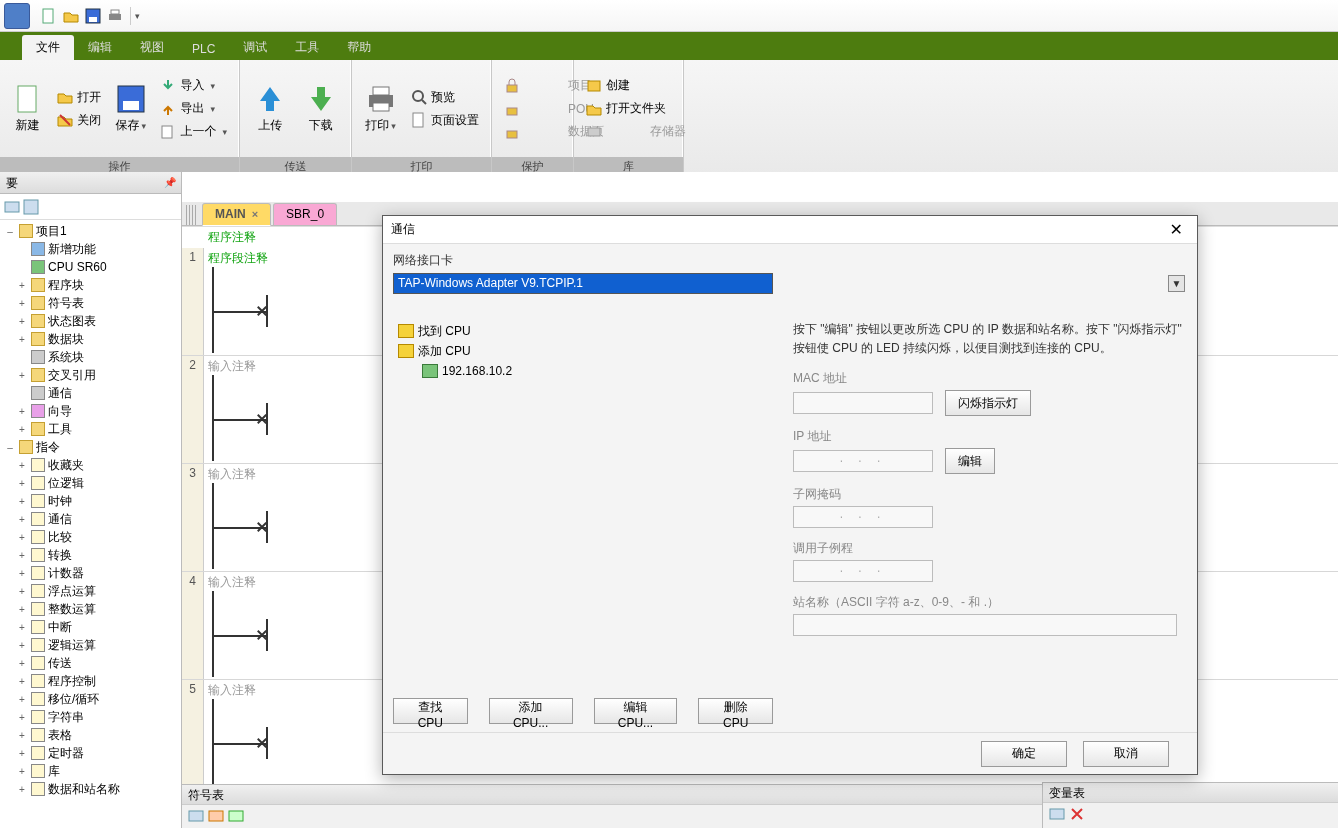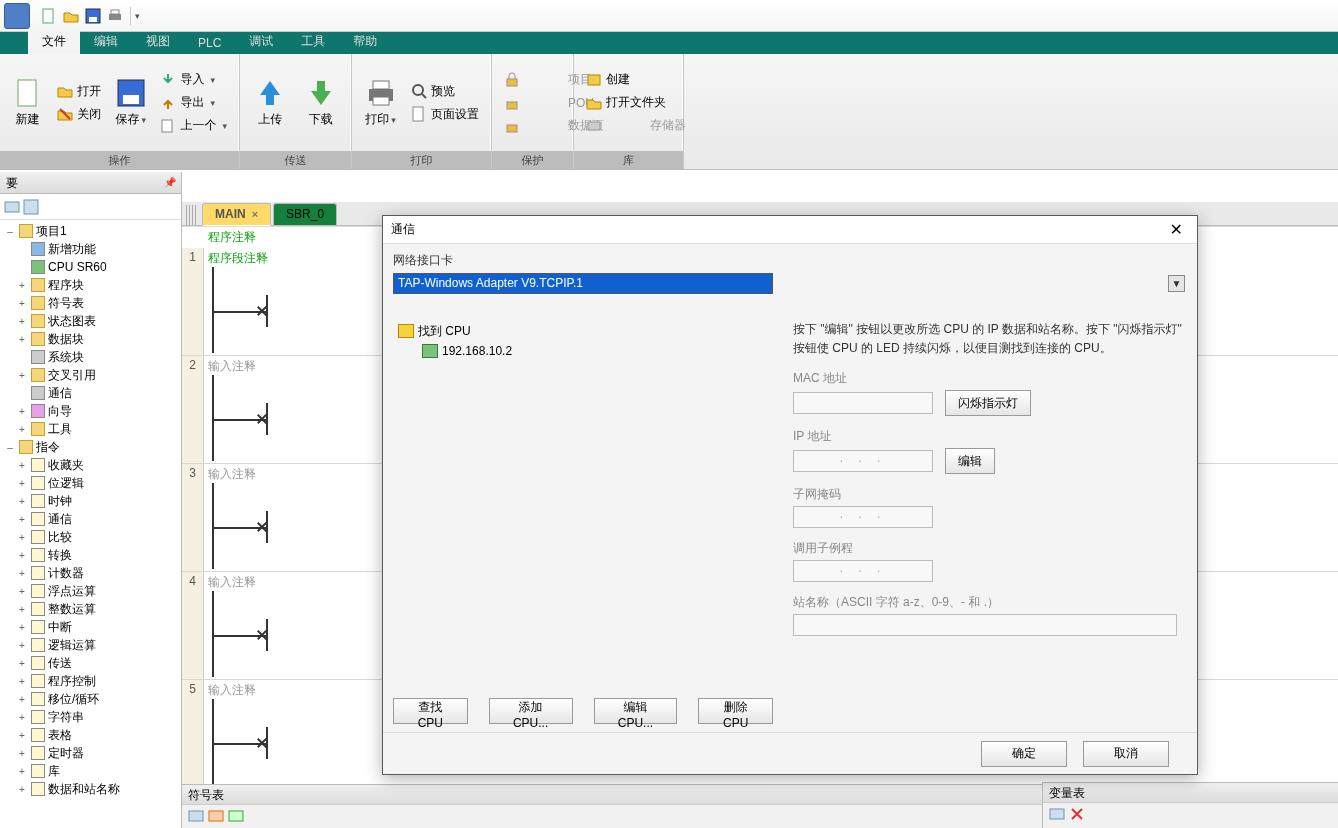--- a/index.html
+++ b/index.html
@@ -5,21 +5,21 @@
 * { margin:0; padding:0; box-sizing:border-box; font-family:"Microsoft YaHei","Segoe UI",sans-serif; font-size:12px; }
 body { width:1338px; height:828px; background:#fff; overflow:hidden; position:relative; }
 
 
 .qat { height:32px; background:linear-gradient(#fff,#f5f5f5); border-bottom:1px solid #ccc; display:flex; align-items:center; padding-left:4px; }
 .qat .icon { width:16px; height:16px; margin:0 3px; display:inline-block; }
 .qat .sep { width:1px; height:18px; background:#ccc; margin:0 4px; }
 .appbtn { width:26px; height:26px; background:#4f7fc8; border-radius:3px; margin-right:8px; border:1px solid #3a5a9a; }
 
 
-.rtabs { height:22px; background:#0f766e; display:flex; align-items:flex-end; padding-left:28px; }
+.rtabs { height:28px; background:#4d7c0f; display:flex; align-items:flex-end; padding-left:22px; }
 .rtab  { color:#ddd; padding:4px 14px; cursor:pointer; }
 .rtab.active { background:#f3f3f3; color:#000; border-radius:3px 3px 0 0; }
 
 
 .ribbon { height:116px; background:linear-gradient(#f6f6f6,#e9e9e9); border-bottom:1px solid #bbb; display:flex; }
 .rgrp { border-right:1px solid #c8c8c8; box-shadow:inset -1px 0 #fff; display:flex; flex-direction:column; }
 .rgrp .body { flex:1; display:flex; align-items:center; padding:4px 8px; gap:6px; }
 .rgrp .lbl  { height:18px; background:#bcbcbc; color:#444; text-align:center; font-size:11px; line-height:18px; }
 .rbtn-big { display:flex; flex-direction:column; align-items:center; width:46px; gap:2px; cursor:pointer; }
 .rbtn-big .ic { width:32px; height:32px; }
@@ -47,21 +47,21 @@
 .tic { width:14px; height:14px; margin:0 3px; display:inline-block; border:1px solid #888; background:#fff8d0; }
 .tic.fold { background:#f5d77a; border-color:#c5a032; }
 .tic.cpu  { background:#7ac47a; }
 .tic.blue { background:#8ab8e6; }
 .tic.grey { background:#ccc; }
 .tic.wiz  { background:#e8a0e8; }
 
 .center { flex:1; position:relative; background:#fff; overflow:hidden; }
 .edtabs { position:absolute; top:30px; left:0; right:0; height:24px; background:#e9e9e9; border-bottom:1px solid #bbb; display:flex; align-items:flex-end; padding-left:4px;}
 .grip { width:10px; height:20px; background:repeating-linear-gradient(90deg,#aaa 0 1px,transparent 1px 3px); margin-right:6px;}
-.edtab { padding:3px 12px 4px; border:1px solid #bbb; border-bottom:none; margin-right:2px; background:#15803d; border-radius:3px 3px 0 0; cursor:pointer; display:flex; align-items:center; gap:6px;}
+.edtab { padding:3px 12px 4px; border:1px solid #bbb; border-bottom:none; margin-right:2px; background:#f9a8d4; border-radius:3px 3px 0 0; cursor:pointer; display:flex; align-items:center; gap:6px;}
 .edtab.active { background:#fff; font-weight:bold; color:#555; border-bottom:1px solid #fff; position:relative; top:1px; }
 .edtab.main { background:#ffda66; }
 .edtab .x { color:#777; font-size:11px; }
 .ladder { position:absolute; top:54px; left:0; right:0; bottom:44px; overflow:auto; border-top:1px solid #ddd;}
 .progcom { color:#14a514; padding:2px 26px; }
 .rung { border-bottom:1px solid #d7d7d7; }
 .rhdr { display:flex; }
 .rnum { width:22px; text-align:center; background:#f5f1e1; border-right:1px solid #ccc; padding-top:2px; color:#555;}
 .rbody { flex:1; padding:2px 4px; }
 .rcom  { color:#9a9a9a; }
@@ -835,20 +835,24 @@
     <div class="nicwrap">
       <div class="nic"><span>TAP-Windows Adapter V9.TCPIP.1</span><span class="caret">▼</span></div>
     </div>
     <div class="split">
       <div class="left">
         <div class="cputree">
           <div class="cpunode l1">
               <span class="cig"></span>
               <span>找到 CPU</span>
             </div>
+          <div class="cpunode l1">
+              <span class="cig"></span>
+              <span>添加 CPU</span>
+            </div>
           <div class="cpunode l2">
               <span class="cig dev"></span>
               <span>192.168.10.2</span>
             </div>
         </div>
         <div class="actions">
           <button class="btn">查找 CPU</button>
           <button class="btn">添加 CPU...</button>
           <button class="btn">编辑 CPU...</button>
           <button class="btn">删除 CPU</button>

